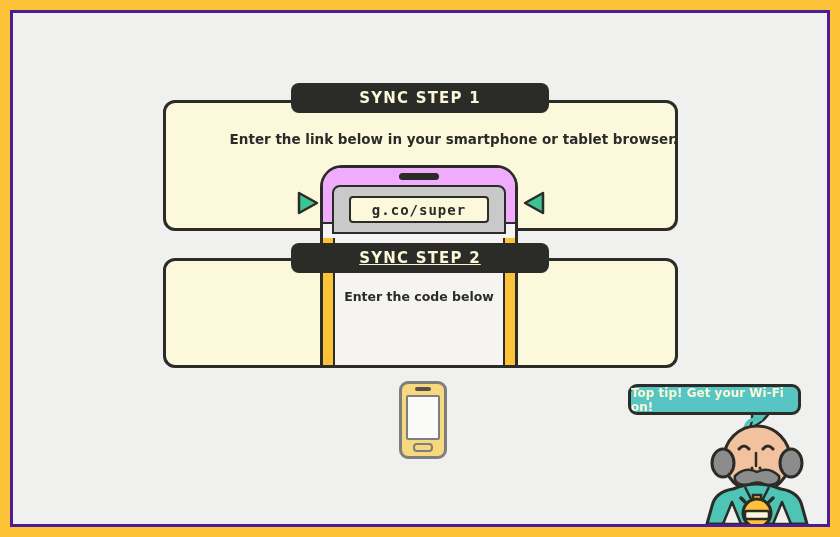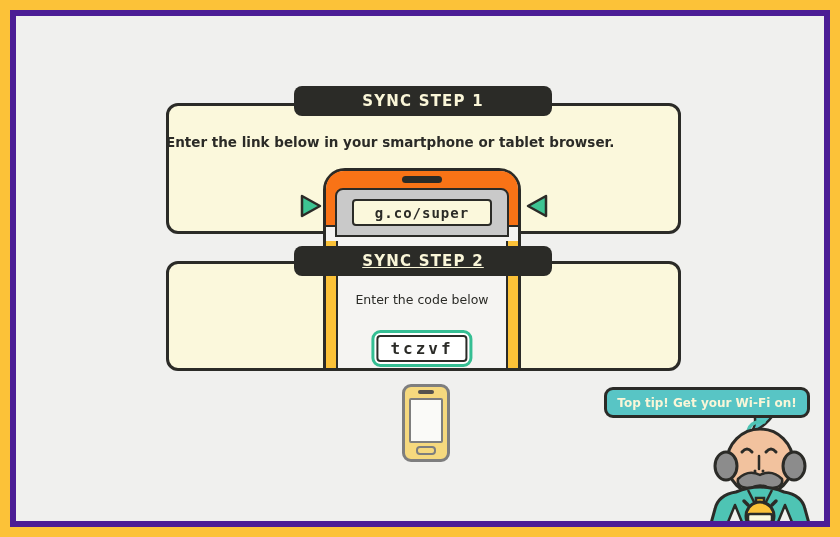--- a/index.html
+++ b/index.html
@@ -2,50 +2,50 @@
 <html><head>
 <meta charset="utf-8">
 <style>
   html,body{margin:0;padding:0;}
   body{
     width:840px;height:537px;position:relative;overflow:hidden;
     font-family:"DejaVu Sans","Liberation Sans",sans-serif;
     background:#FCC238;
   }
   .frame-inner{
-    position:absolute;inset:10px;border:6px solid #4c1d95;
+    position:absolute;inset:10px;border:3px solid #4c1d95;
     background:#F0F0EE;overflow:hidden;
   }
   .panel{
     position:absolute;background:#FBF8DC;border:3px solid #2B2B27;
     border-radius:12px;box-sizing:border-box;z-index:1;
   }
   .panel1{left:150px;top:87px;width:515px;height:131px;}
   .panel2{left:150px;top:245px;width:515px;height:110px;}
   .banner{
     position:absolute;width:258px;height:30px;left:278px;
     background:#2B2B27;border-radius:8px;z-index:3;
     display:flex;align-items:center;justify-content:center;
     color:#FAF6D8;font-weight:bold;font-size:15px;letter-spacing:1.2px;
   }
   .banner1{top:70px;}
   .banner2{top:230px;text-decoration:underline;}
   .instr1{
     position:absolute;left:150px;top:118px;width:515px;z-index:2;
-    text-align:left;font-weight:bold;font-size:13.5px;color:#2B2B27;
+    text-align:right;font-weight:bold;font-size:13.5px;color:#2B2B27;
   }
   
   .phone{
     position:absolute;left:307px;top:152px;width:198px;height:203px;
     box-sizing:border-box;border:3px solid #2B2B27;
     border-radius:22px 22px 0 0;background:#F5F4F2;z-index:2;
   }
   .phone-top{
     position:absolute;left:0;top:0;right:0;height:56px;
-    background:#f97316;border-radius:18px 18px 0 0;
+    background:#f0abfc;border-radius:18px 18px 0 0;
     border-bottom:2px solid #2B2B27;box-sizing:border-box;
   }
   .phone-speaker{
     position:absolute;left:50%;top:5px;transform:translateX(-50%);
     width:40px;height:7px;background:#2B2B27;border-radius:4px;
   }
   .phone-addressbar{
     position:absolute;left:9px;right:9px;top:17px;height:49px;
     background:#C9C9C9;border:2px solid #2B2B27;border-bottom-width:2px;
     border-radius:8px 8px 0 0;box-sizing:border-box;
@@ -56,21 +56,21 @@
     border-radius:4px;box-sizing:border-box;
     display:flex;align-items:center;justify-content:center;
     font-family:"DejaVu Sans Mono","Liberation Mono",monospace;
     font-weight:bold;font-size:14px;color:#2B2B27;letter-spacing:1px;
   }
   .rail{position:absolute;top:70px;bottom:0;width:12px;background:#FCC238;box-sizing:border-box;}
   .rail-left{left:0;border-right:2px solid #2B2B27;}
   .rail-right{right:0;border-left:2px solid #2B2B27;}
   .instr2{
     position:absolute;left:12px;right:12px;top:121px;
-    text-align:center;font-weight:normal;font-size:12.5px;line-height:1.35;
+    text-align:center;font-weight:bold;font-size:12.5px;line-height:1.35;
     color:#2B2B27;
   }
   .code-box-outer{
     position:absolute;left:50%;top:159px;transform:translateX(-50%);
     background:#FFFFFF;border:3px solid #35BE93;border-radius:9px;
     padding:2px;
   }
   .code-box-inner{
     border:2px solid #2B2B27;border-radius:4px;background:#FFFFFF;
     padding:2px 12px;
@@ -95,21 +95,21 @@
     width:34px;height:45px;background:#FAFAF8;border:2px solid #7E7E7E;
     border-radius:2px;box-sizing:border-box;
   }
   .mini-home{
     position:absolute;left:50%;bottom:4px;transform:translateX(-50%);
     width:20px;height:9px;background:#F6D97E;border:2px solid #7E7E7E;
     border-radius:4px;box-sizing:border-box;
   }
   
   .tip-bubble{
-    position:absolute;left:588px;top:371px;width:206px;height:31px;
+    position:absolute;left:615px;top:371px;width:173px;height:31px;
     background:#58C5C5;border:3px solid #2B2B27;border-radius:9px;
     box-sizing:border-box;z-index:3;
     display:flex;align-items:center;justify-content:center;
     color:#FAF6D8;font-weight:bold;font-size:12px;
   }
   .tip-tail{position:absolute;left:728px;top:397px;z-index:2;}
   .coach{position:absolute;left:682px;top:400px;z-index:2;}
 </style>
 </head>
 <body>
@@ -128,23 +128,20 @@
     <div class="phone-top">
       <div class="phone-speaker"></div>
       <div class="phone-addressbar">
         <div class="url-box">g.co/super</div>
       </div>
     </div>
     <div class="rail rail-left"></div>
     <div class="rail rail-right"></div>
     <div class="instr2">
       <div>Enter the code below</div>
-    </div>
-    <div class="code-box-outer">
-      <div class="code-box-inner">tczvf</div>
     </div>
   </div>
 
   <div class="banner banner2">
     <span>SYNC STEP 2</span>
   </div>
 
   <svg class="arrow arrow-left" viewBox="0 0 24 26">
     <polygon points="3,3 21,13 3,23" fill="#3DC493" stroke="#2B2B27" stroke-width="2.5" stroke-linejoin="round"></polygon>
   </svg>

